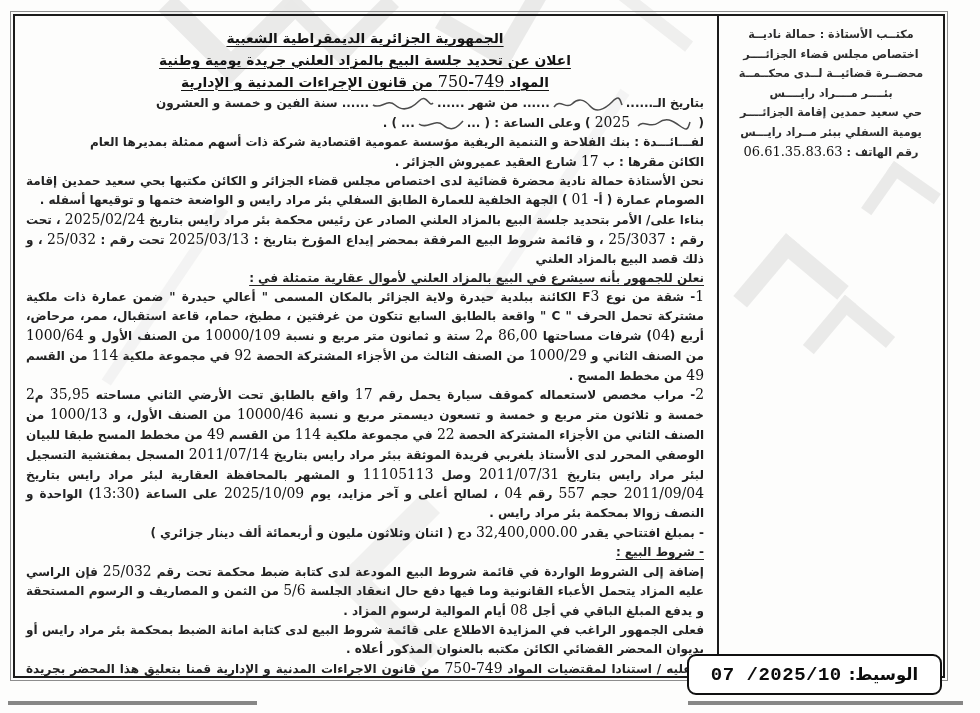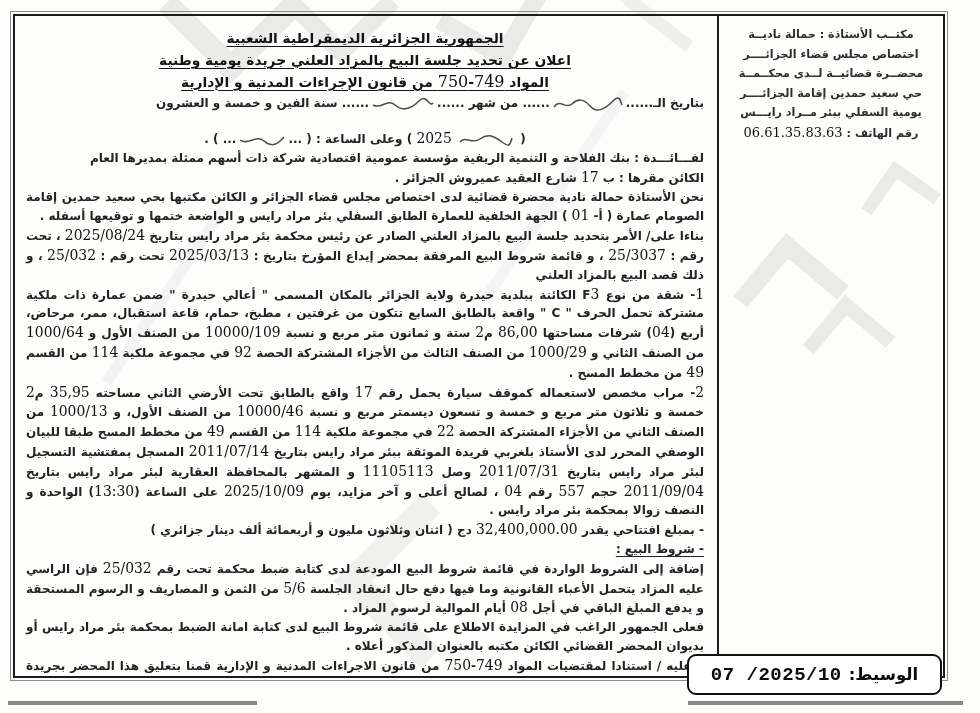--- a/index.html
+++ b/index.html
@@ -36,21 +36,21 @@
     font-size:12px;font-weight:bold;line-height:18.8px;color:#232323;
     overflow:hidden;
   }
   .h{
     font-size:13.8px;color:#141414;width:fit-content;margin:1px auto 3px auto;
     text-decoration:underline;text-underline-offset:3px;text-decoration-thickness:1.2px;
     text-align:center;white-space:nowrap;
   }
   .para{margin:0;text-align:justify;text-align-last:right;}
   .dateline{margin:0;text-align:right;white-space:nowrap;}
-  .dateline.center{text-align:center;margin-top:16px;}
+  .dateline.center{text-align:right;}
   .underline{text-decoration:underline;text-underline-offset:3px;text-decoration-thickness:1.2px;}
   .fitr{width:fit-content;}
   .num{font-family:"DejaVu Serif",serif;font-size:1.16em;letter-spacing:.4px;font-weight:normal;color:#111;}
   .scribble{display:inline-block;vertical-align:middle;margin:0 2px;}
 
   
   .stamp{
     position:absolute;left:687px;top:654px;width:251px;height:37px;z-index:3;
     background:#fff;border:2.5px solid #101010;border-radius:9px;
     display:flex;direction:rtl;align-items:center;justify-content:center;gap:7px;
@@ -78,20 +78,21 @@
   <div class="wm wbar" style="left:430px;top:190px;width:250px;height:11px;transform:rotate(-56deg);opacity:.55;"></div>
   <div class="wm chv" style="left:380px;top:540px;transform:rotate(-135deg) scale(1.5);border-color:#efefee;"></div>
   <div class="wm chv" style="left:860px;top:160px;transform:rotate(-55deg) scale(.7);"></div>
 
   <div class="ad">
 
     <div class="col-office">
       <div class="office-line">مكتــب الأستاذة : حمالة ناديــة</div>
       <div class="office-line">اختصاص مجلس قضاء الجزائــــر</div>
       <div class="office-line">محضــرة قضائيــة لــدى محكــمــة</div>
+      <div class="office-line">بئــــر مــــراد رايــــس</div>
       <div class="office-line">حي سعيد حمدين إقامة الجزائــــر</div>
       <div class="office-line">يومية السفلي ببئر مــراد رايـــس</div>
       <div class="office-line">رقم الهاتف : <span class="num">06.61.35.83.63</span></div>
     </div>
 
     <div class="col-main">
       <div class="h">الجمهورية الجزائرية الديمقراطية الشعبية</div>
       <div class="h">اعلان عن تحديد جلسة البيع بالمزاد العلني جريدة يومية وطنية</div>
       <div class="h">المواد <span class="num">749</span>-<span class="num">750</span> من قانون الإجراءات المدنية و الإدارية</div>
 
@@ -107,21 +108,22 @@
         <span>( </span><svg class="scribble" width="56" height="16" viewBox="0 0 56 16">
             <path d="M2 10 C8 3,14 13,22 7 S36 4,44 10 S52 12,54 6" fill="none" stroke="#4c4c4c" stroke-width="1.5"></path>
           </svg><span> <span class="num">2025</span> ) وعلى الساعة : ( ...</span><svg class="scribble" width="48" height="16" viewBox="0 0 48 16">
             <path d="M2 8 C10 14,18 2,26 9 S40 12,46 5" fill="none" stroke="#4c4c4c" stroke-width="1.5"></path>
           </svg><span>... ) .</span>
       </div>
 
       <p class="para">لفـــائـــدة : بنك الفلاحة و التنمية الريفية مؤسسة عمومية اقتصادية شركة ذات أسهم ممثلة بمديرها العام</p>
       <p class="para">الكائن مقرها : ب <span class="num">17</span> شارع العقيد عميروش الجزائر .</p>
       <p class="para">نحن الأستاذة حمالة نادية محضرة قضائية لدى اختصاص مجلس قضاء الجزائر و الكائن مكتبها بحي سعيد حمدين إقامة الصومام عمارة ( أ- <span class="num">01</span> ) الجهة الخلفية للعمارة الطابق السفلي بئر مراد رايس و الواضعة ختمها و توقيعها أسفله .</p>
-      <p class="para">بناءا على/ الأمر بتحديد جلسة البيع بالمزاد العلني الصادر عن رئيس محكمة بئر مراد رايس بتاريخ <span class="num">2025/08/24</span> ، تحت رقم : <span class="num">25/3037</span> ، و قائمة شروط البيع المرفقة بمحضر إيداع المؤرخ بتاريخ : <span class="num">2025/03/13</span> تحت رقم : <span class="num">25/032</span> ، و ذلك قصد البيع بالمزاد العلني</p>
+      <p class="para">بناءا على/ الأمر بتحديد جلسة البيع بالمزاد العلني الصادر عن رئيس محكمة بئر مراد رايس بتاريخ <span class="num">2025/02/24</span> ، تحت رقم : <span class="num">25/3037</span> ، و قائمة شروط البيع المرفقة بمحضر إيداع المؤرخ بتاريخ : <span class="num">2025/03/13</span> تحت رقم : <span class="num">25/032</span> ، و ذلك قصد البيع بالمزاد العلني</p>
+      <p class="para underline">نعلن للجمهور بأنه سيشرع في البيع بالمزاد العلني لأموال عقارية متمثلة في :</p>
       <p class="para"><span class="num">1</span>- شقة من نوع F<span class="num">3</span> الكائنة ببلدية حيدرة ولاية الجزائر بالمكان المسمى " أعالي حيدرة " ضمن عمارة ذات ملكية مشتركة تحمل الحرف " C " واقعة بالطابق السابع تتكون من غرفتين ، مطبخ، حمام، قاعة استقبال، ممر، مرحاض، أربع (<span class="num">04</span>) شرفات مساحتها <span class="num">86,00</span> م<span class="num">2</span> ستة و ثمانون متر مربع و نسبة <span class="num">10000/109</span> من الصنف الأول و <span class="num">1000/64</span> من الصنف الثاني و <span class="num">1000/29</span> من الصنف الثالث من الأجزاء المشتركة الحصة <span class="num">92</span> في مجموعة ملكية <span class="num">114</span> من القسم <span class="num">49</span> من مخطط المسح .</p>
       <p class="para"><span class="num">2</span>- مراب مخصص لاستعماله كموقف سيارة يحمل رقم <span class="num">17</span> واقع بالطابق تحت الأرضي الثاني مساحته <span class="num">35,95</span> م<span class="num">2</span> خمسة و ثلاثون متر مربع و خمسة و تسعون ديسمتر مربع و نسبة <span class="num">10000/46</span> من الصنف الأول، و <span class="num">1000/13</span> من الصنف الثاني من الأجزاء المشتركة الحصة <span class="num">22</span> في مجموعة ملكية <span class="num">114</span> من القسم <span class="num">49</span> من مخطط المسح طبقا للبيان الوصفي المحرر لدى الأستاذ بلغربي فريدة الموثقة ببئر مراد رايس بتاريخ <span class="num">2011/07/14</span> المسجل بمفتشية التسجيل لبئر مراد رايس بتاريخ <span class="num">2011/07/31</span> وصل <span class="num">11105113</span> و المشهر بالمحافظة العقارية لبئر مراد رايس بتاريخ <span class="num">2011/09/04</span> حجم <span class="num">557</span> رقم <span class="num">04</span> ، لصالح أعلى و آخر مزايد، يوم <span class="num">2025/10/09</span> على الساعة (<span class="num">13:30</span>) الواحدة و النصف زوالا بمحكمة بئر مراد رايس .</p>
       <p class="para">- بمبلغ افتتاحي يقدر <span class="num">32,400,000.00</span> دج ( اثنان وثلاثون مليون و أربعمائة ألف دينار جزائري )</p>
       <p class="para underline fitr">- شروط البيع :</p>
       <p class="para">إضافة إلى الشروط الواردة في قائمة شروط البيع المودعة لدى كتابة ضبط محكمة تحت رقم <span class="num">25/032</span> فإن الراسي عليه المزاد يتحمل الأعباء القانونية وما فيها دفع حال انعقاد الجلسة <span class="num">5/6</span> من الثمن و المصاريف و الرسوم المستحقة و يدفع المبلغ الباقي في أجل <span class="num">08</span> أيام الموالية لرسوم المزاد .</p>
       <p class="para">فعلى الجمهور الراغب في المزايدة الاطلاع على قائمة شروط البيع لدى كتابة امانة الضبط بمحكمة بئر مراد رايس أو بديوان المحضر القضائي الكائن مكتبه بالعنوان المذكور أعلاه .</p>
       <p class="para">و عليه / استنادا لمقتضيات المواد <span class="num">749</span>-<span class="num">750</span> من قانون الاجراءات المدنية و الإدارية قمنا بتعليق هذا المحضر بجريدة يومية وطنية .</p>
     </div>
   </div>
 

